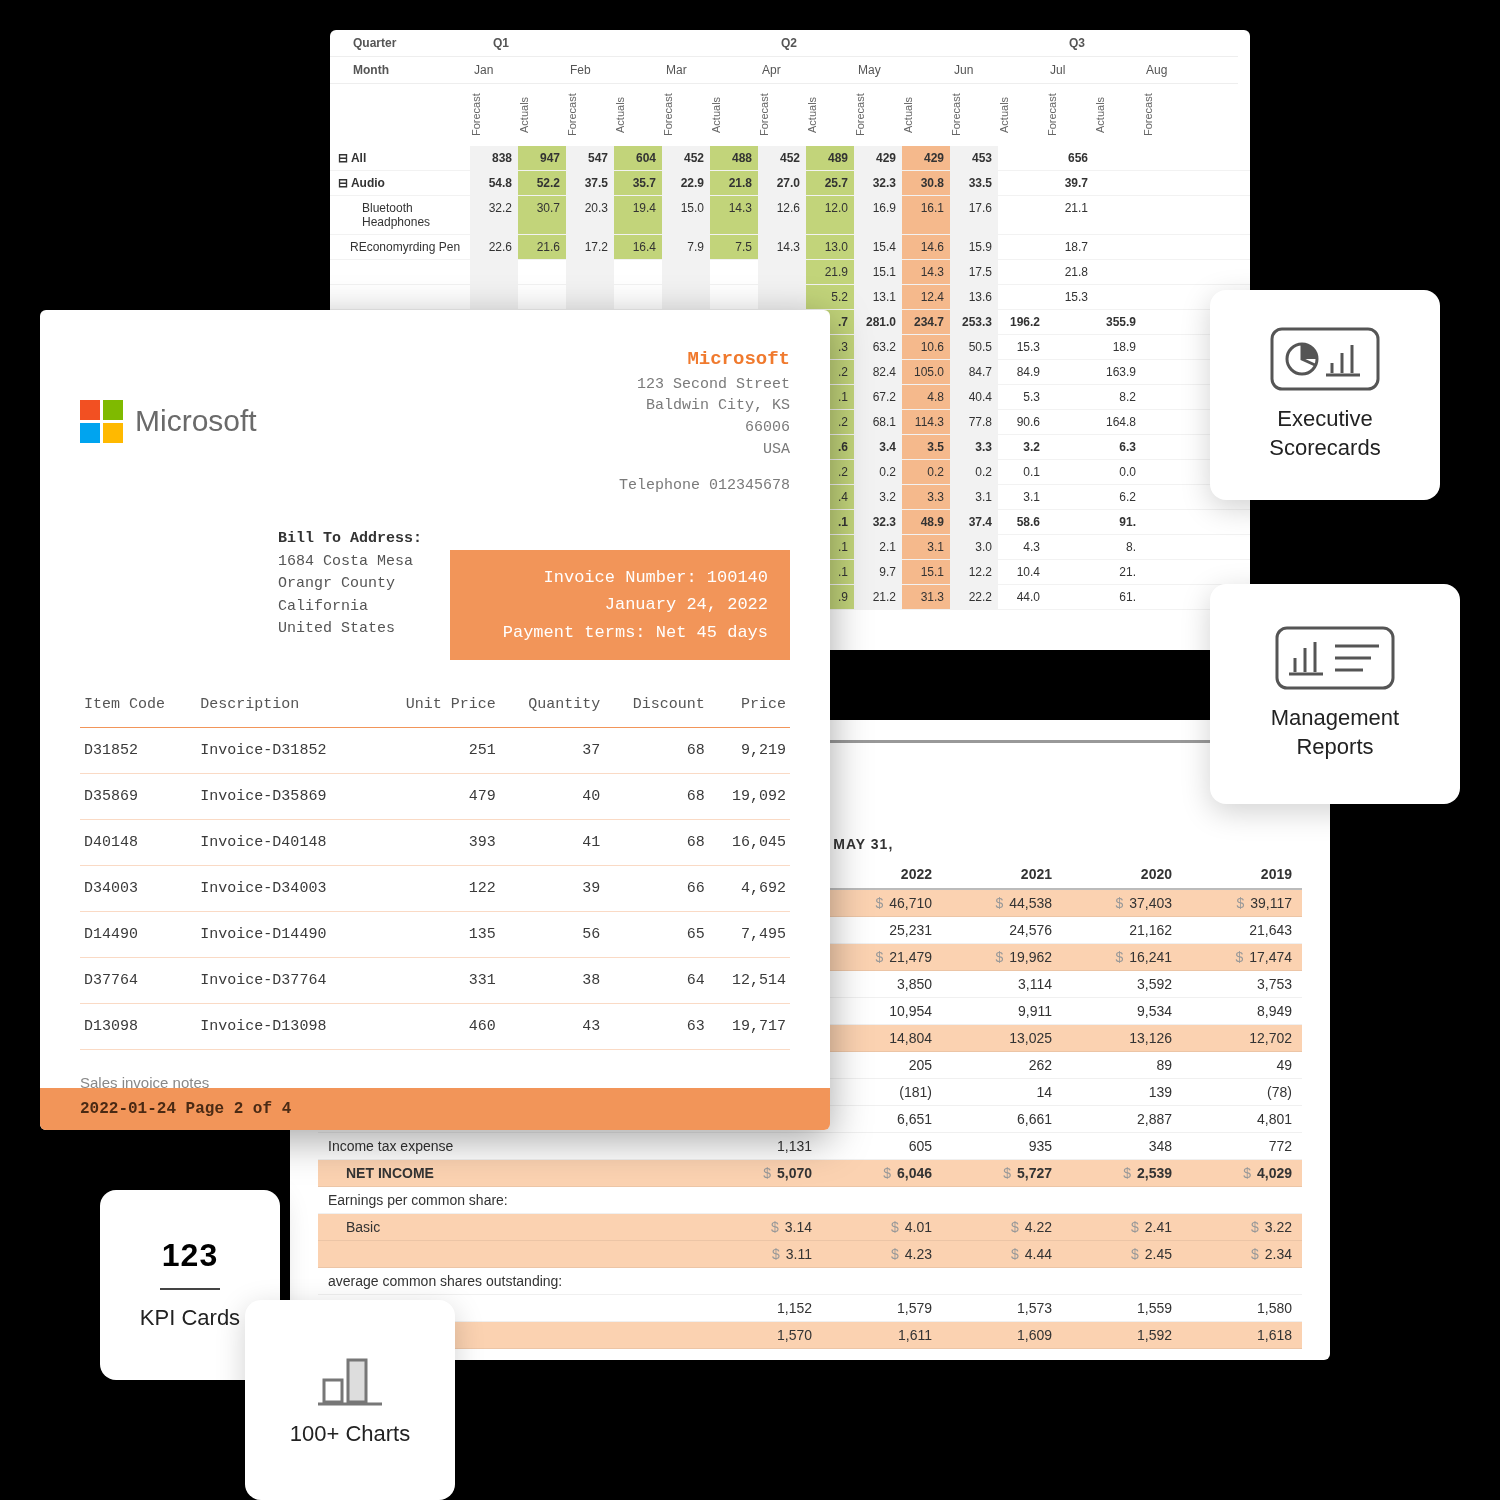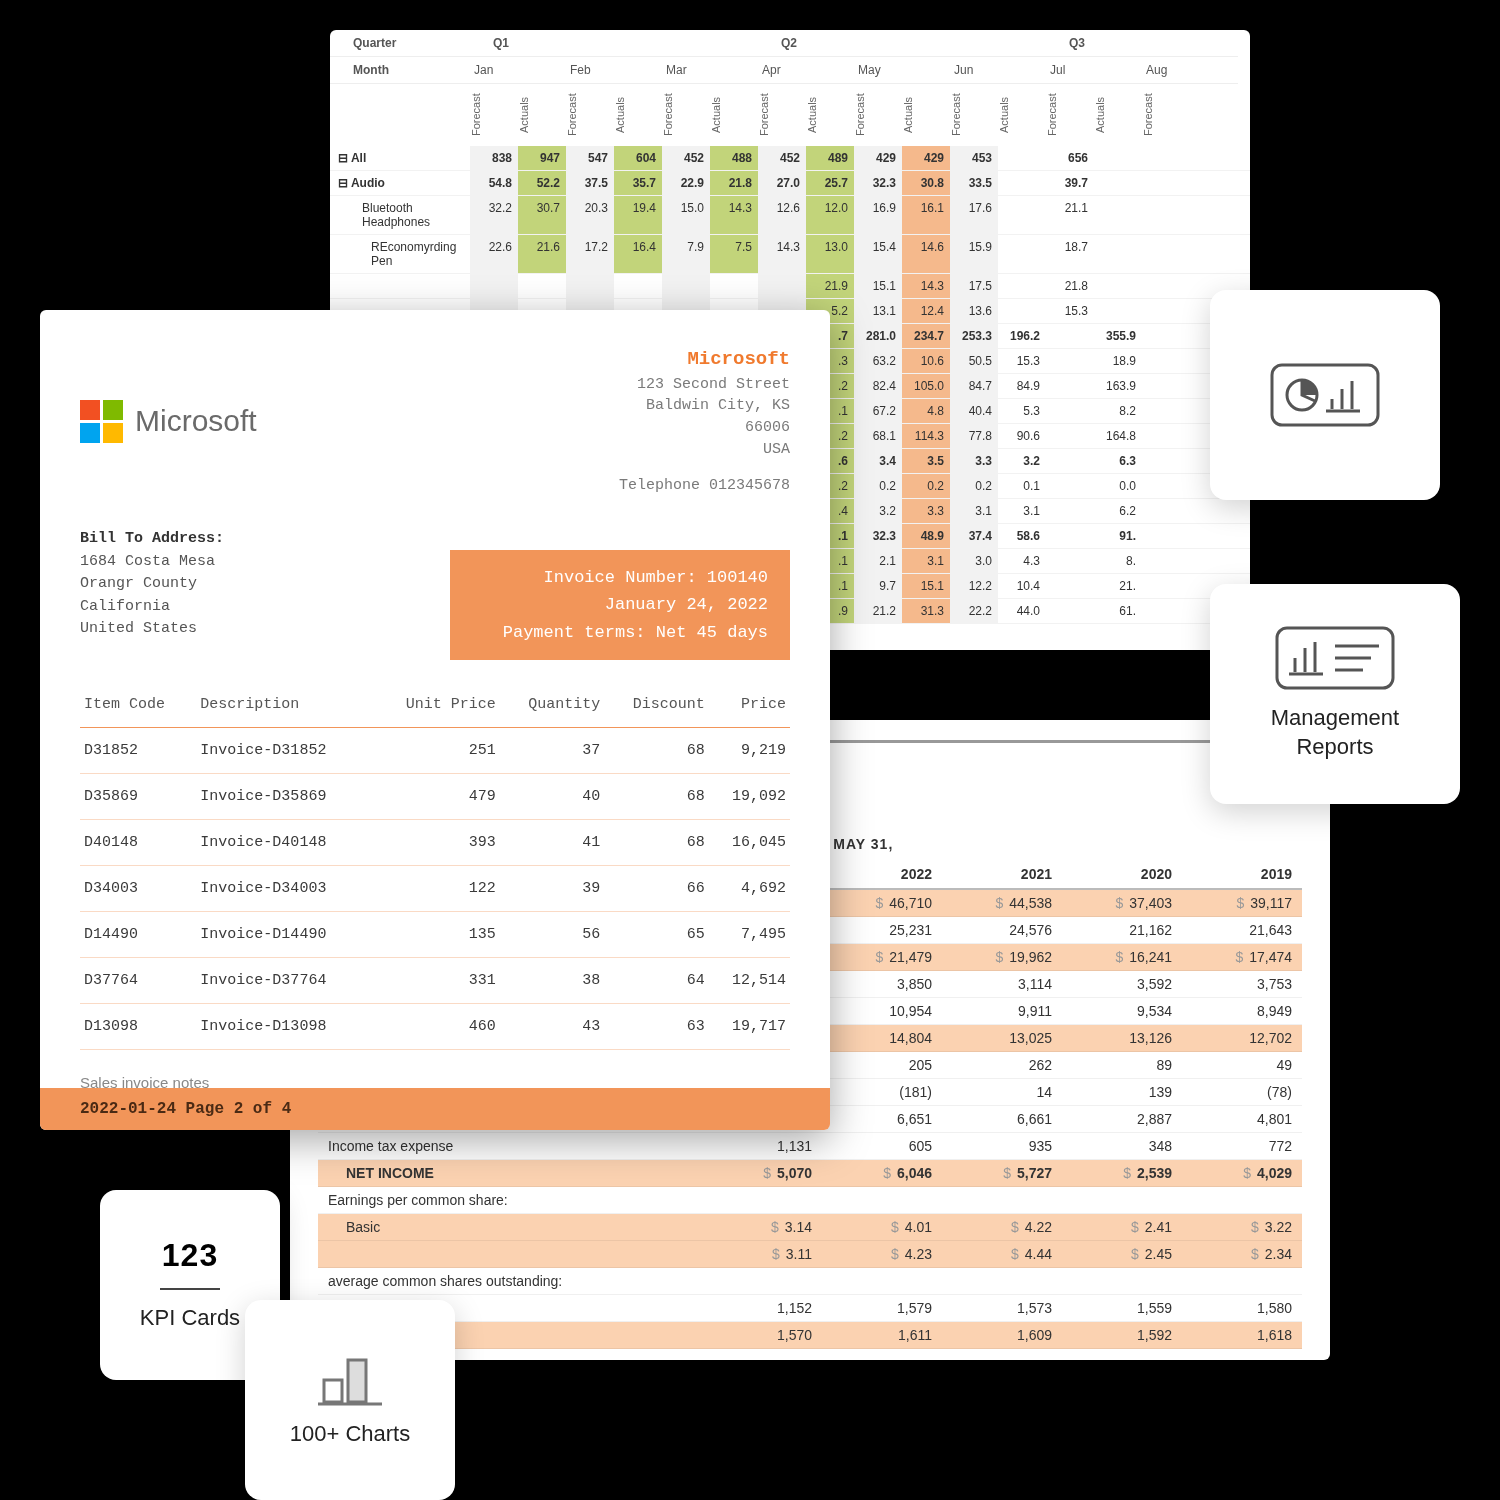--- a/index.html
+++ b/index.html
@@ -82,21 +82,21 @@
 .inv-head { display:flex; justify-content:space-between; }
 .ms-logo { display:flex; align-items:center; gap:12px; }
 .ms-squares { display:grid; grid-template-columns:20px 20px; grid-template-rows:20px 20px; gap:3px;}
 .ms-squares span:nth-child(1){background:#f25022;}
 .ms-squares span:nth-child(2){background:#7fba00;}
 .ms-squares span:nth-child(3){background:#00a4ef;}
 .ms-squares span:nth-child(4){background:#ffb900;}
 .ms-name { font-size:30px; color:#6a6a6a; font-weight:500;}
 .inv-addr { text-align:right; font-family: "Courier New", monospace; font-size:15px; color:#7a7a7a; line-height:1.45;}
 .inv-addr .company { color:#f07a2e; font-weight:700; font-size:19px;}
-.inv-mid { display:flex; justify-content:space-between; margin-top:32px;}
+.inv-mid { display:flex; justify-content:flex-end; margin-top:32px;gap:28px;}
 .bill-to { font-family:"Courier New",monospace; font-size:15px; color:#555; line-height:1.5;}
 .bill-to b { color:#333;}
 .inv-box { background:#f29559; color:#fff; padding:14px 22px; font-family:"Courier New",monospace; text-align:right; font-size:17px; line-height:1.6; min-width:340px;margin-top:22px;}
 .inv-table { width:100%; margin-top:28px; border-collapse:collapse; font-family:"Courier New",monospace; font-size:15px;}
 .inv-table th { text-align:left; color:#555; padding:8px 4px 14px; border-bottom:1px solid #f29559; font-weight:400;}
 .inv-table th.r, .inv-table td.r { text-align:right;}
 .inv-table td { padding:14px 4px; border-bottom:1px solid rgba(242,149,89,0.35); }
 .inv-foot { margin-top:24px; font-family:Liberation Sans, sans-serif; font-size:15px; color:#888;}
 .inv-foot .row { display:flex; justify-content:space-between; margin-top:6px;}
 .inv-bar { position:absolute; left:0; right:0; bottom:0; background:#f29559; color:#4a2a14; font-family:"Courier New",monospace; font-weight:700; padding:12px 40px; font-size:16px;}
@@ -194,21 +194,21 @@
           <div class="num hl-g">12.0</div>
           <div class="num hl-gray">16.9</div>
           <div class="num hl-o">16.1</div>
           <div class="num hl-gray">17.6</div>
           <div class="num"></div>
           <div class="num">21.1</div>
           <div class="num"></div>
           <div class="num"></div>
         </div>
         <div class="spread-row">
-          <div class="lbl" style="padding-left: 20px; margin-left: 21px;">REconomyrding Pen</div>
+          <div class="lbl" style="padding-left: 20px;">REconomyrding Pen</div>
           <div class="num hl-gray">22.6</div>
           <div class="num hl-g">21.6</div>
           <div class="num hl-gray">17.2</div>
           <div class="num hl-g">16.4</div>
           <div class="num hl-gray">7.9</div>
           <div class="num hl-g">7.5</div>
           <div class="num hl-gray">14.3</div>
           <div class="num hl-g">13.0</div>
           <div class="num hl-gray">15.4</div>
           <div class="num hl-o">14.6</div>
@@ -763,20 +763,21 @@
     <svg width="110" height="64" viewBox="0 0 110 64">
       <rect x="2" y="2" width="106" height="60" rx="10" fill="none" stroke="#555" stroke-width="3"></rect>
       <circle cx="32" cy="32" r="15" fill="none" stroke="#555" stroke-width="3"></circle>
       <path d="M32 17 L32 32 L45 38" fill="none" stroke="#555" stroke-width="3"></path>
       <path d="M32 17 A15 15 0 0 1 47 32 L32 32 Z" fill="#555"></path>
       <line x1="62" y1="46" x2="62" y2="36" stroke="#555" stroke-width="3"></line>
       <line x1="72" y1="46" x2="72" y2="26" stroke="#555" stroke-width="3"></line>
       <line x1="82" y1="46" x2="82" y2="18" stroke="#555" stroke-width="3"></line>
       <line x1="56" y1="48" x2="90" y2="48" stroke="#555" stroke-width="3"></line>
     </svg>
+    <div class="label">Executive Scorecards</div>
   </div>
 
   <div class="card" style="left:1210px; top:584px; width:250px; height:220px;">
     <svg width="120" height="64" viewBox="0 0 120 64">
       <rect x="2" y="2" width="116" height="60" rx="10" fill="none" stroke="#555" stroke-width="3"></rect>
       <line x1="20" y1="46" x2="20" y2="32" stroke="#555" stroke-width="3"></line>
       <line x1="30" y1="46" x2="30" y2="22" stroke="#555" stroke-width="3"></line>
       <line x1="40" y1="46" x2="40" y2="16" stroke="#555" stroke-width="3"></line>
       <line x1="14" y1="48" x2="48" y2="48" stroke="#555" stroke-width="3"></line>
       <line x1="60" y1="20" x2="104" y2="20" stroke="#555" stroke-width="3"></line>

